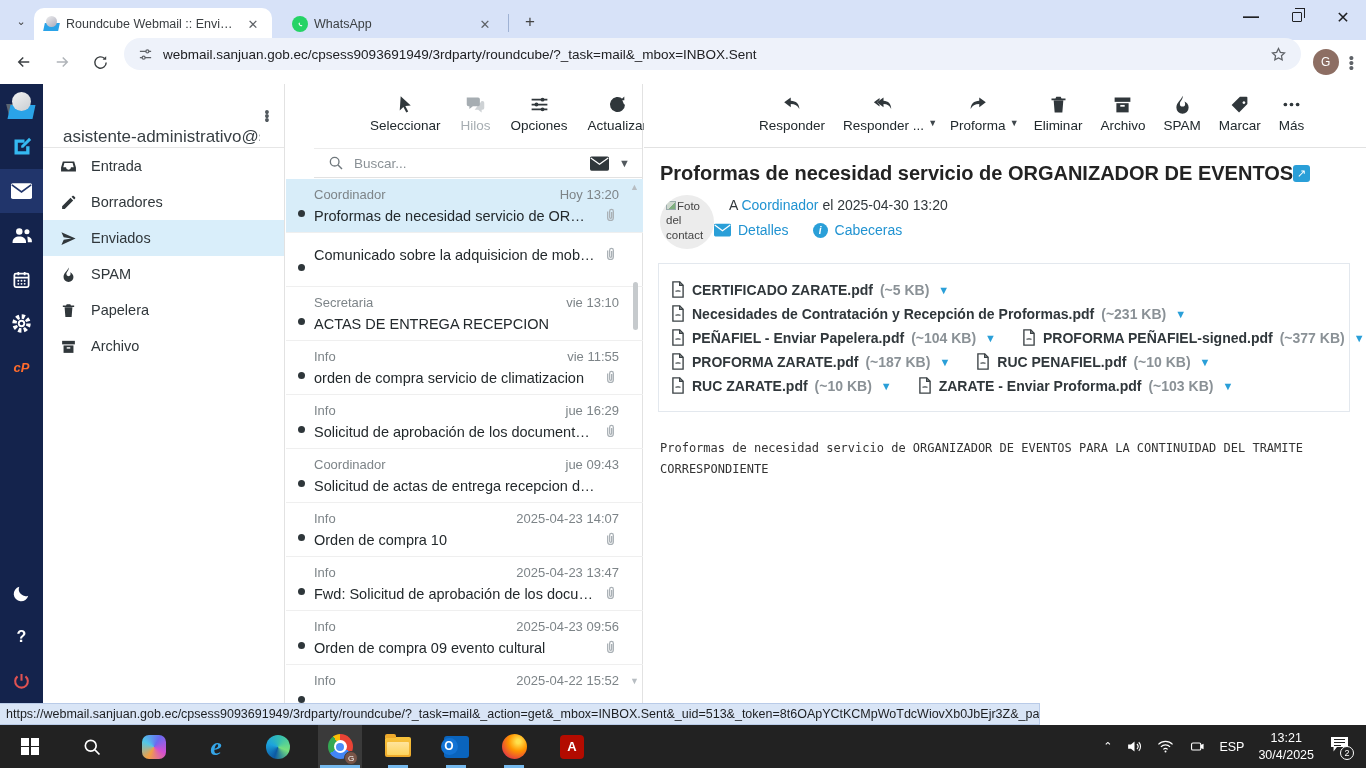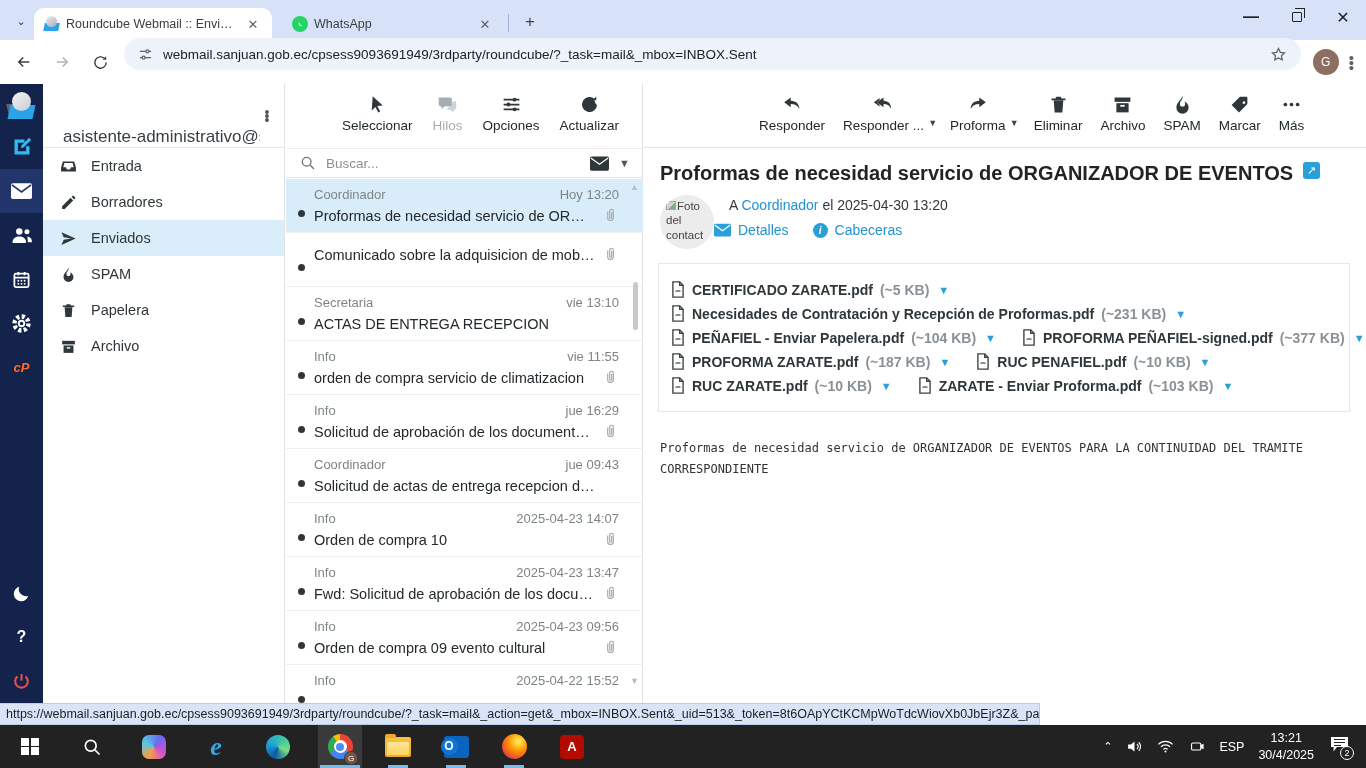--- a/index.html
+++ b/index.html
@@ -50,21 +50,21 @@
   
   .folders { position:absolute; left:43px; top:0; width:242px; height:619px; background:#fff; border-right:1px solid #e2e2e2; }
   .acct { height:64px; border-bottom:1px solid #e6e6e6; display:flex; align-items:center; padding:0 10px 0 20px; }
   .acct .name { flex:1; font-size:17px; color:#383f44; white-space:nowrap; overflow:hidden;margin-top:43px; }
   .acct .kebab { color:#52595e; font-size:14px; line-height:4px; width:14px; text-align:center; }
   .folder { height:36px; display:flex; align-items:center; gap:14px; padding-left:17px; font-size:14.5px; color:#30373b; }
   .folder svg { width:17px; height:17px; fill:#30373b; flex:0 0 auto; }
   .folder.selected { background:#d9eefa; }
 
   
-  .listpane { position:absolute; left:286px; top:0; width:357px; height:619px; border-right:1px solid #e2e2e2; background:#fff; }
+  .listpane { position:absolute; left:286px; top:0; width:357px; height:619px; border-right:1px solid #e2e2e2; background:#fff;padding-left:28px; }
   .ltoolbar { height:64px; display:flex; align-items:flex-start; padding:10px 0 0 50px; gap:8px; }
   .tbtn { display:flex; flex-direction:column; align-items:center; gap:3px; color:#21292d; font-size:13.5px; padding:0 6px; }
   .tbtn svg { width:21px; height:21px; fill:#30373b; }
   .tbtn.disabled { color:#a6adb2; }
   .tbtn.disabled svg { fill:#a6adb2; }
   .searchbar { height:30px; border-top:1px solid #ececec; border-bottom:1px solid #e2e2e2; display:flex; align-items:center; padding:0 12px 0 14px; gap:10px; }
   .searchbar .ph { flex:1; font-size:13.5px; color:#8a9196; }
   .searchbar svg.mag { width:16px; height:16px; stroke:#6f777c; fill:none; stroke-width:2; }
   .searchbar svg.scope { width:19px; height:15px; fill:#30373b; }
   .searchbar .chev { color:#52595e; font-size:11px; }
@@ -83,21 +83,21 @@
   .lscroll-dn { position:absolute; right:3px; top:592px; color:#b7bdc2; font-size:9px; }
   .lthumb { position:absolute; right:4px; top:198px; width:5px; height:48px; border-radius:3px; background:#c6cacd; }
 
   
   .mailpane { position:absolute; left:644px; top:0; width:722px; height:619px; background:#fff; }
   .mtoolbar { height:64px; border-bottom:1px solid #e2e2e2; display:flex; align-items:flex-start; padding:10px 0 0 108px; gap:4px; }
   .mtbtn { display:flex; flex-direction:column; align-items:center; gap:3px; color:#21292d; font-size:13.5px; padding:0 7px; position:relative; }
   .mtbtn svg { width:21px; height:21px; fill:#30373b; }
   .mtbtn .caret { position:absolute; right:-6px; top:24px; color:#40474c; font-size:9px; }
   .mail-head { padding:14px 16px 0 16px; }
-  .mail-title-row { display:flex; align-items:flex-start; gap:10px; }
+  .mail-title-row { display:flex; align-items:center; }
   .mail-title { font-size:20px; font-weight:bold; color:#232323; white-space:nowrap; overflow:hidden; }
   .extlink { width:17px; height:17px; border-radius:3px; background:#2a9fd8; color:#fff; font-size:11px; display:flex; align-items:center; justify-content:center; flex:0 0 auto; }
   .meta-row { display:flex; margin-top:10px; }
   .cavatar { width:54px; height:54px; border-radius:50%; background:#ececec; overflow:hidden; font-size:11.5px; color:#444; padding:4px 2px 0 6px; line-height:1.25; flex:0 0 auto; }
   .cavatar .brk { display:inline-block; width:10px; height:9px; border:1px solid #9aa; position:relative; background:linear-gradient(135deg,#cfd8cf 60%, #7fae7f 60%); margin-right:1px; }
   .meta-txt { margin-left:15px; padding-top:2px; font-size:14px; color:#32383c; }
   .meta-txt .lnk { color:#2193d1; }
   .meta-links { display:flex; gap:24px; margin-top:9px; align-items:center; }
   .mlink { display:flex; align-items:center; gap:7px; color:#2193d1; font-size:14px; }
   .mlink svg { width:17px; height:14px; fill:#2a9fd8; }

